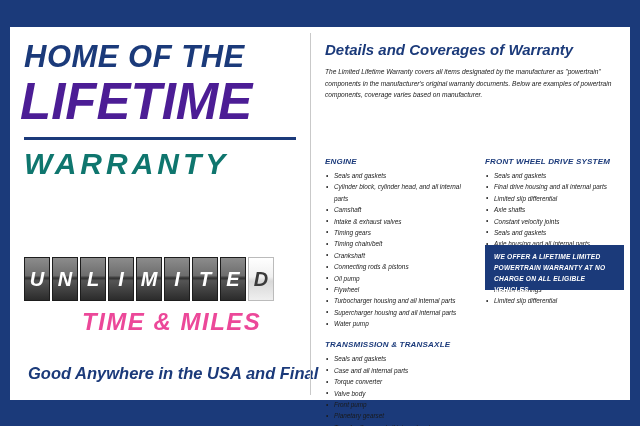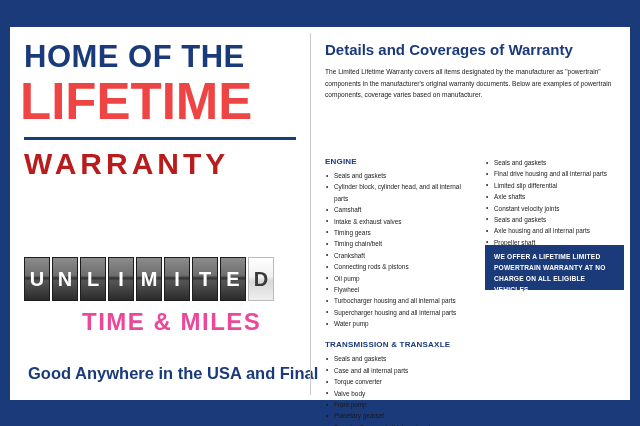--- a/index.html
+++ b/index.html
@@ -12,20 +12,21 @@
     height: 426px;
     font-family: "Liberation Sans", sans-serif;
     overflow: hidden;
   }
   .page {
     position: relative;
     width: 640px;
     height: 426px;
     background: #ffffff;
     box-sizing: border-box;
+    font-style: italic;
   }
   
   .frame-top {
     position: absolute;
     left: 0; top: 0;
     width: 640px; height: 27px;
     background: #1b3a7a;
   }
   .frame-bottom {
     position: absolute;
@@ -75,38 +76,38 @@
     letter-spacing: 0.5px;
     line-height: 1;
     white-space: nowrap;
   }
   .hq-lifetime {
     position: absolute;
     left: 10px; top: 49px;
     width: 290px;
     font-size: 51px;
     font-weight: bold;
-    color: #ef4444;
+    color: #4c1d95;
     line-height: 1;
     letter-spacing: 0px;
     white-space: nowrap;
   }
   .hq-rule {
     position: absolute;
     left: 14px; top: 110px;
     width: 272px; height: 3px;
     background: #1b3a7a;
   }
   .hq-warranty {
     position: absolute;
     left: 14px; top: 122px;
     width: 275px;
     font-size: 30px;
     font-weight: bold;
-    color: #b91c1c;
+    color: #0f766e;
     letter-spacing: 4px;
     line-height: 1;
     white-space: nowrap;
   }
 
   
   .tiles {
     position: absolute;
     left: 14px; top: 230px;
     display: flex;
@@ -304,20 +305,21 @@
             <li>Case and all internal parts</li>
             <li>Torque converter</li>
             <li>Valve body</li>
             <li>Front pump</li>
             <li>Planetary gearset</li>
             <li>Transfer Case and all internal parts</li>
           </ul>
         </div>
 
         <div class="col col-b">
+          <div class="sec-head">FRONT WHEEL DRIVE SYSTEM</div>
           <ul class="items">
             <li>Seals and gaskets</li>
             <li>Final drive housing and all internal parts</li>
             <li>Limited slip differential</li>
             <li>Axle shafts</li>
             <li>Constant velocity joints</li>
           </ul>
 
           <ul class="items">
             <li>Seals and gaskets</li>

